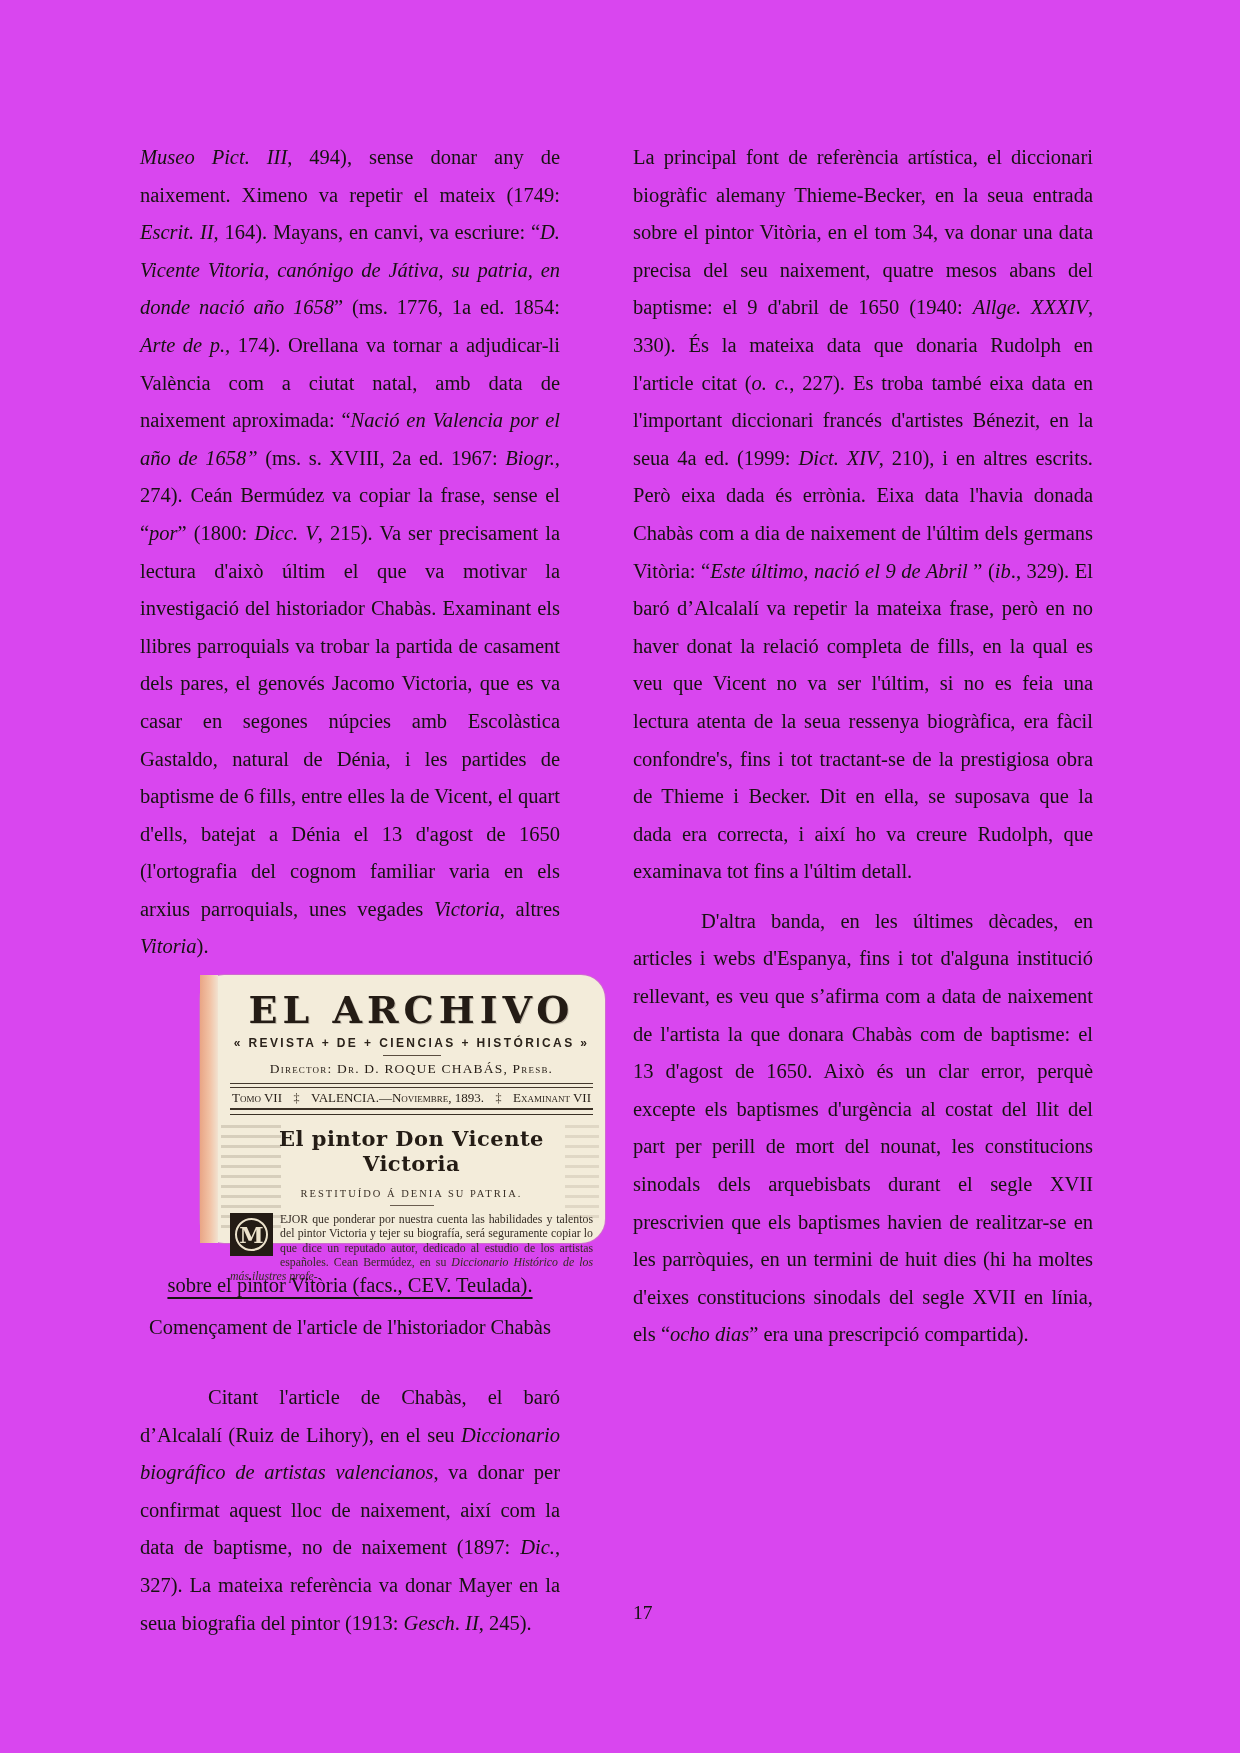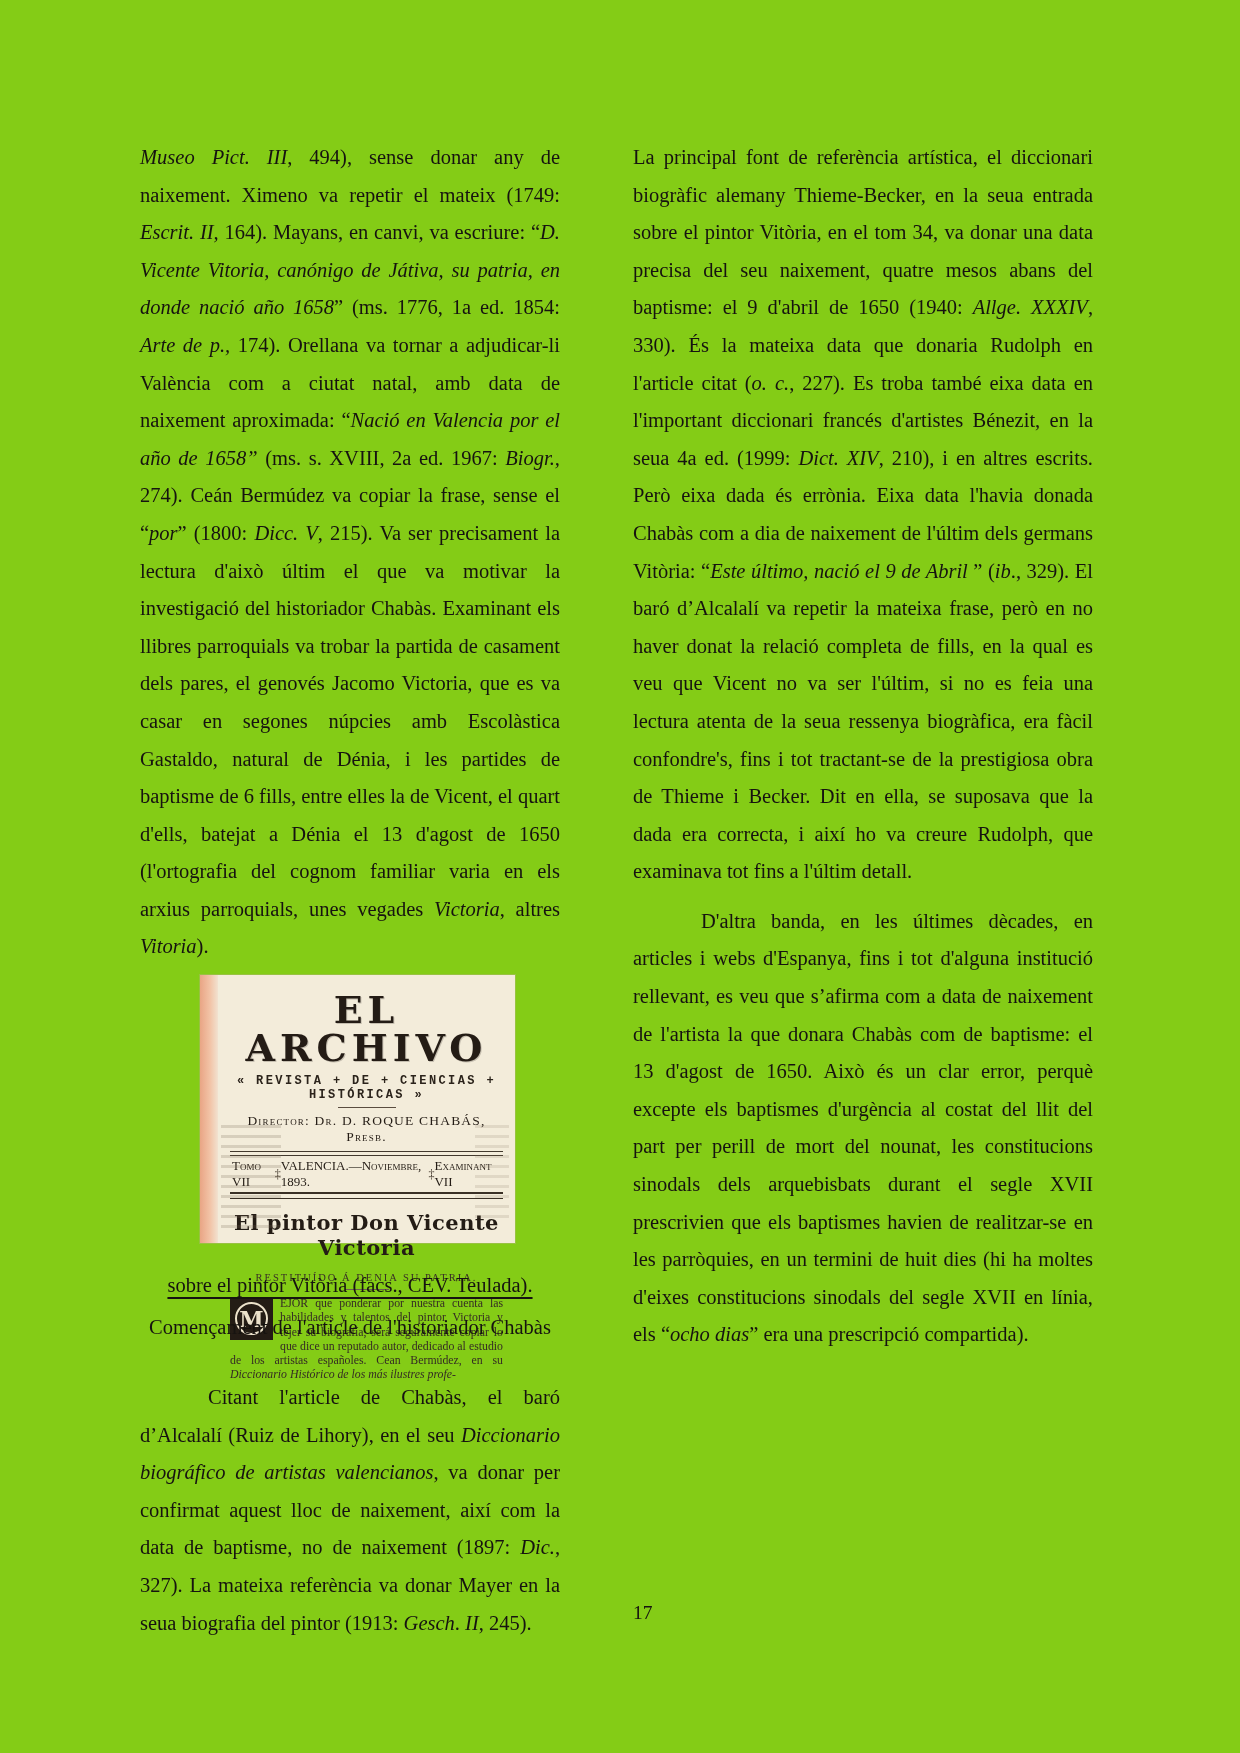--- a/index.html
+++ b/index.html
@@ -1,65 +1,66 @@
 <!DOCTYPE html>
 <html><head>
 <meta charset="utf-8">
 <style>
   html,body { margin:0; padding:0; background:#e9e9e9; }
   .page {
     position:relative;
     width:1240px; height:1753px;
-    background:#84cc16;
+    background:#d946ef;
     font-family:"Liberation Serif","DejaVu Serif",serif;
     color:#161310;
     overflow:hidden;
   }
   .body-par {
     font-size:20.5px;
     line-height:37.6px;
     text-align:justify;
     margin:0;
     hyphens:none;
   }
   .indent { text-indent:68px;margin-top:27px; }
   .col-left  { position:absolute; left:140px; top:139px; width:420px; }
   .col-right { position:absolute; left:633px; top:139px; width:460px; }
   .col-right .body-par + .body-par { margin-top:12px; }
   em { font-style:italic; }
 
   
   .facs {
-    position:absolute; left:200px; top:975px; width:315px; height:268px;
+    position:absolute; left:200px; top:975px; width:405px; height:268px;
     background:#f3ecda;
     box-sizing:border-box;
     padding:16px 12px 6px 30px;
     color:#241c15;
     box-shadow:0 0 0 1px rgba(190,175,150,.35);
+    border-radius:24px;
   }
   .facs-band {
     position:absolute; left:0; top:0; bottom:0; width:18px;
     background:linear-gradient(90deg,#e9a585 0%,#f2c3a6 55%,#f2e2d0 100%);
   }
   .ghost {
     position:absolute; pointer-events:none;
     background:repeating-linear-gradient(180deg, rgba(118,102,82,.22) 0 3px, rgba(0,0,0,0) 3px 10px);
     filter:blur(.6px);
   }
   .ghost-left  { left:21px; top:150px; width:60px;  height:105px; }
   .ghost-right { right:6px; top:150px; width:34px; height:100px; opacity:.7; }
 
   .m-title {
     font-family:"DejaVu Serif",serif; font-weight:700;
     font-size:38px; line-height:1; letter-spacing:5px;
     text-align:center; color:#241c15;
     text-shadow:1px 1px 0 rgba(36,28,21,.22);
   }
   .m-sub {
-    font-family:Liberation Mono, monospace; font-weight:600;
+    font-family:Liberation Sans, sans-serif; font-weight:600;
     font-size:12px; letter-spacing:2.4px; text-align:center;
     margin-top:7px; color:#2b231b;
   }
   .m-subrule { width:58px; height:1px; background:#5a4d40; margin:5px auto 5px; }
   .m-director {
     font-size:13.5px; text-align:center; font-variant:small-caps;
     letter-spacing:1.2px; color:#241c15;
   }
   .m-rule-a { height:3px; border-top:1px solid #43392d; border-bottom:1px solid #43392d; margin-top:6px; }
   .m-issue {

